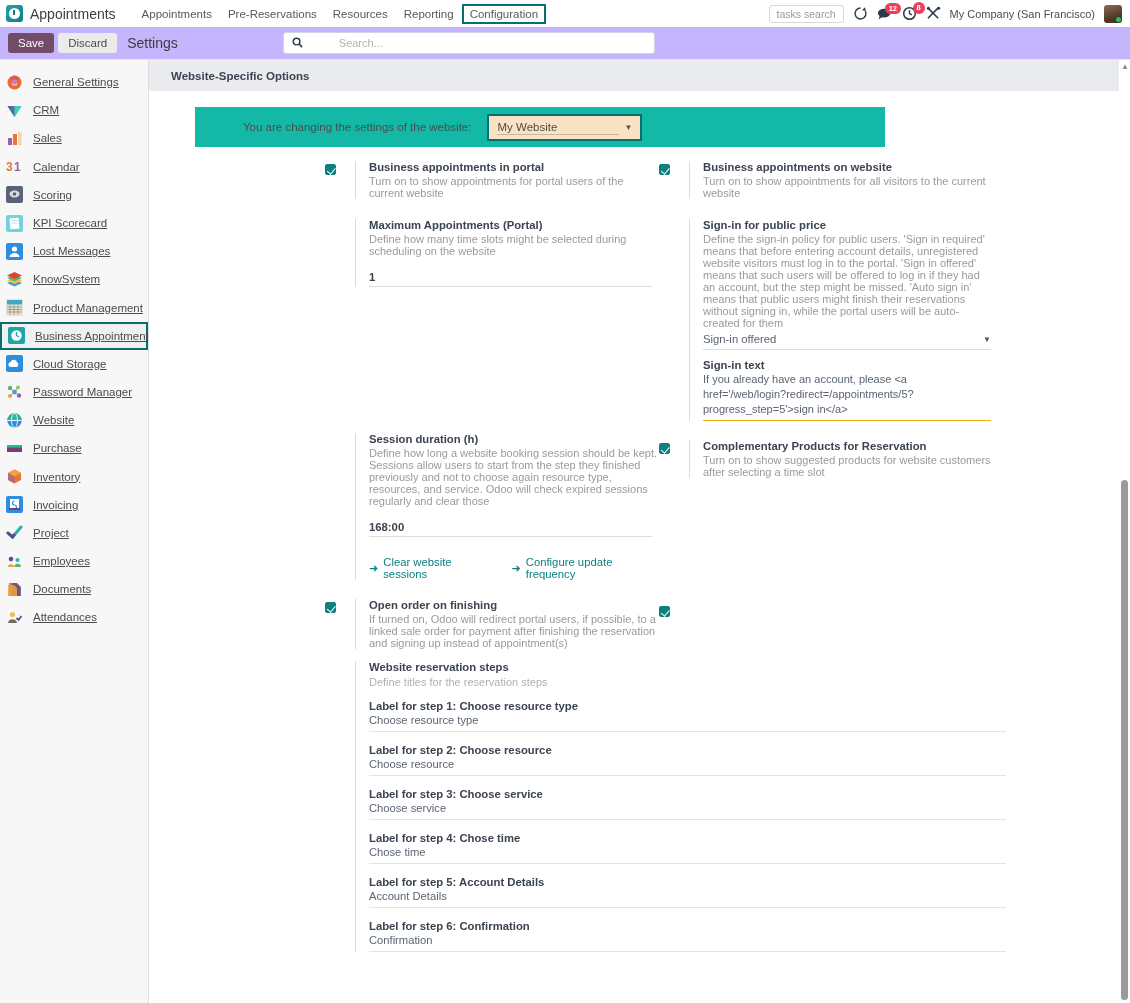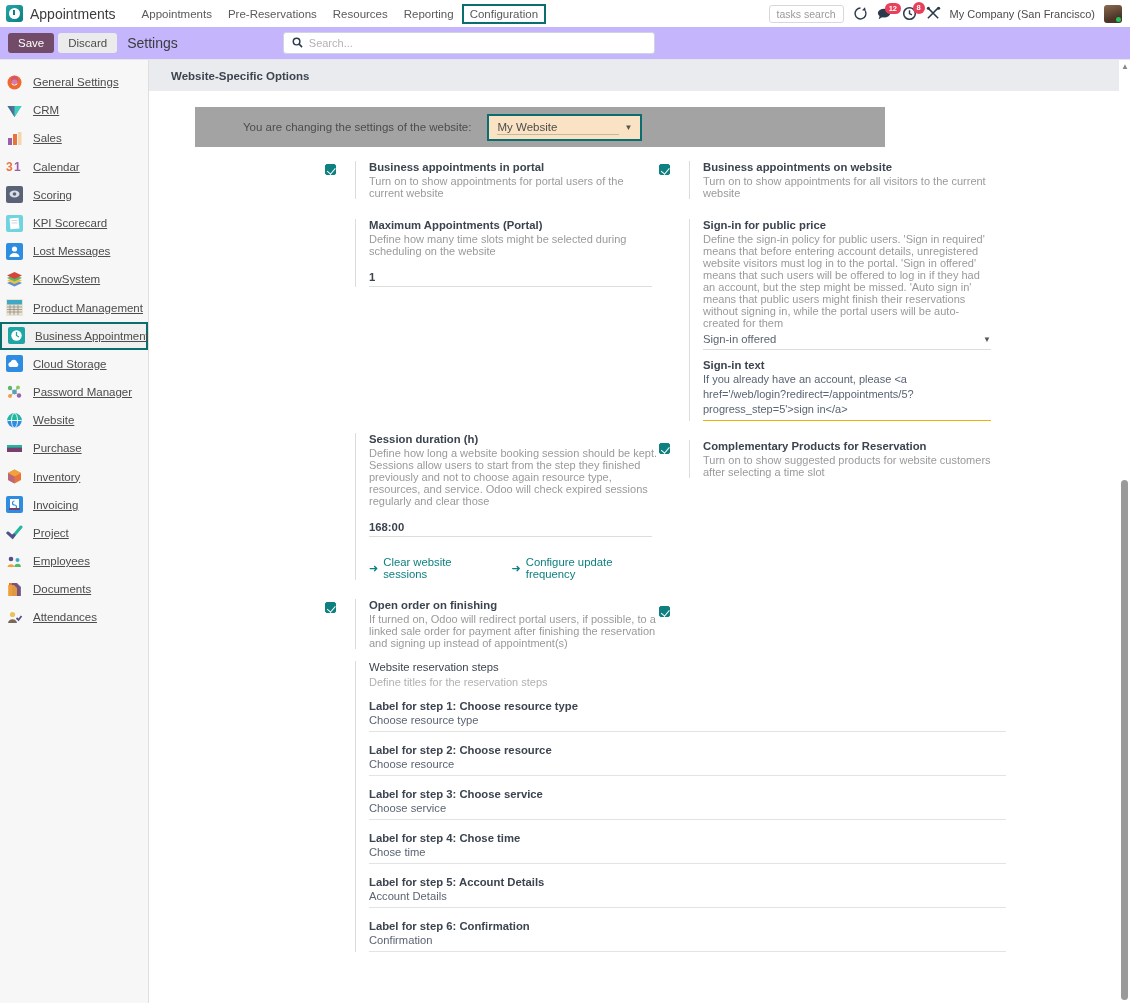--- a/index.html
+++ b/index.html
@@ -92,20 +92,21 @@
     font-size: 11.5px; padding: 4px 10px;
     border: none; border-radius: 3px; margin-left: 4px; cursor: pointer;
   }
   .cp-title { font-size: 14px; color: #3c3c3c; margin-left: 10px; }
   .search-wrap {
     margin-left: 105px;
     width: 372px; height: 22px;
     border: 1px solid #cfd4e0; border-radius: 3px;
     display: flex; align-items: center; padding: 0 8px;
     background: #fff;
+    gap: 30px;
   }
   .search-wrap .ph { font-size: 11px; color: #b3b3b3; margin-left: 6px; }
 
   
   .layout { display: flex; width: 1130px; height: 943px; }
 
   .sidebar {
     width: 149px; flex: none;
     background: #f7f7f7;
     border-right: 1px solid #dfdfdf;
@@ -137,21 +138,21 @@
     display: flex; align-items: center;
     padding-left: 22px;
     font-size: 11.5px; font-weight: bold; color: #3c4450;
     width: 981px;
   }
   .content { padding: 0 0 0 0; }
 
   .website-banner {
     margin: 16px 0 0 46px;
     width: 690px; height: 40px;
-    background: #a3a3a3;
+    background: #14b8a6;
     display: flex; align-items: center;
     padding-left: 48px;
   }
   .banner-label { font-size: 11.5px; color: #4c4c4c; }
   .website-select {
     margin-left: 16px;
     border: 2px solid #0b6e6e;
     padding: 5px 8px 4px 8px;
     width: 155px;
     display: flex; align-items: center; justify-content: space-between;
@@ -242,21 +243,21 @@
   
   .steps-wrap {
     padding-left: 176px; padding-top: 12px; width: 1000px;
   }
   .steps-inner {
     border-left: 1px solid #dcdcdc;
     padding-left: 13px;
     margin-left: 30px;
     width: 652px;
   }
-  .steps-title { font-size: 11.3px; font-weight: normal; color: #3c4450; }
+  .steps-title { font-size: 11.3px; font-weight: bold; color: #3c4450; }
   .steps-sub { font-size: 11px; color: #b1b1b1; margin-top: 3px; }
   .step-row {
     padding-top: 12px;
     border-bottom: 1px solid #e3e3e3;
     padding-bottom: 5px;
     width: 637px;
   }
   .step-label { font-size: 11.3px; font-weight: bold; color: #3c4450; }
   .step-value { font-size: 11.2px; color: #5a6472; margin-top: 2px; cursor: text; }
 

